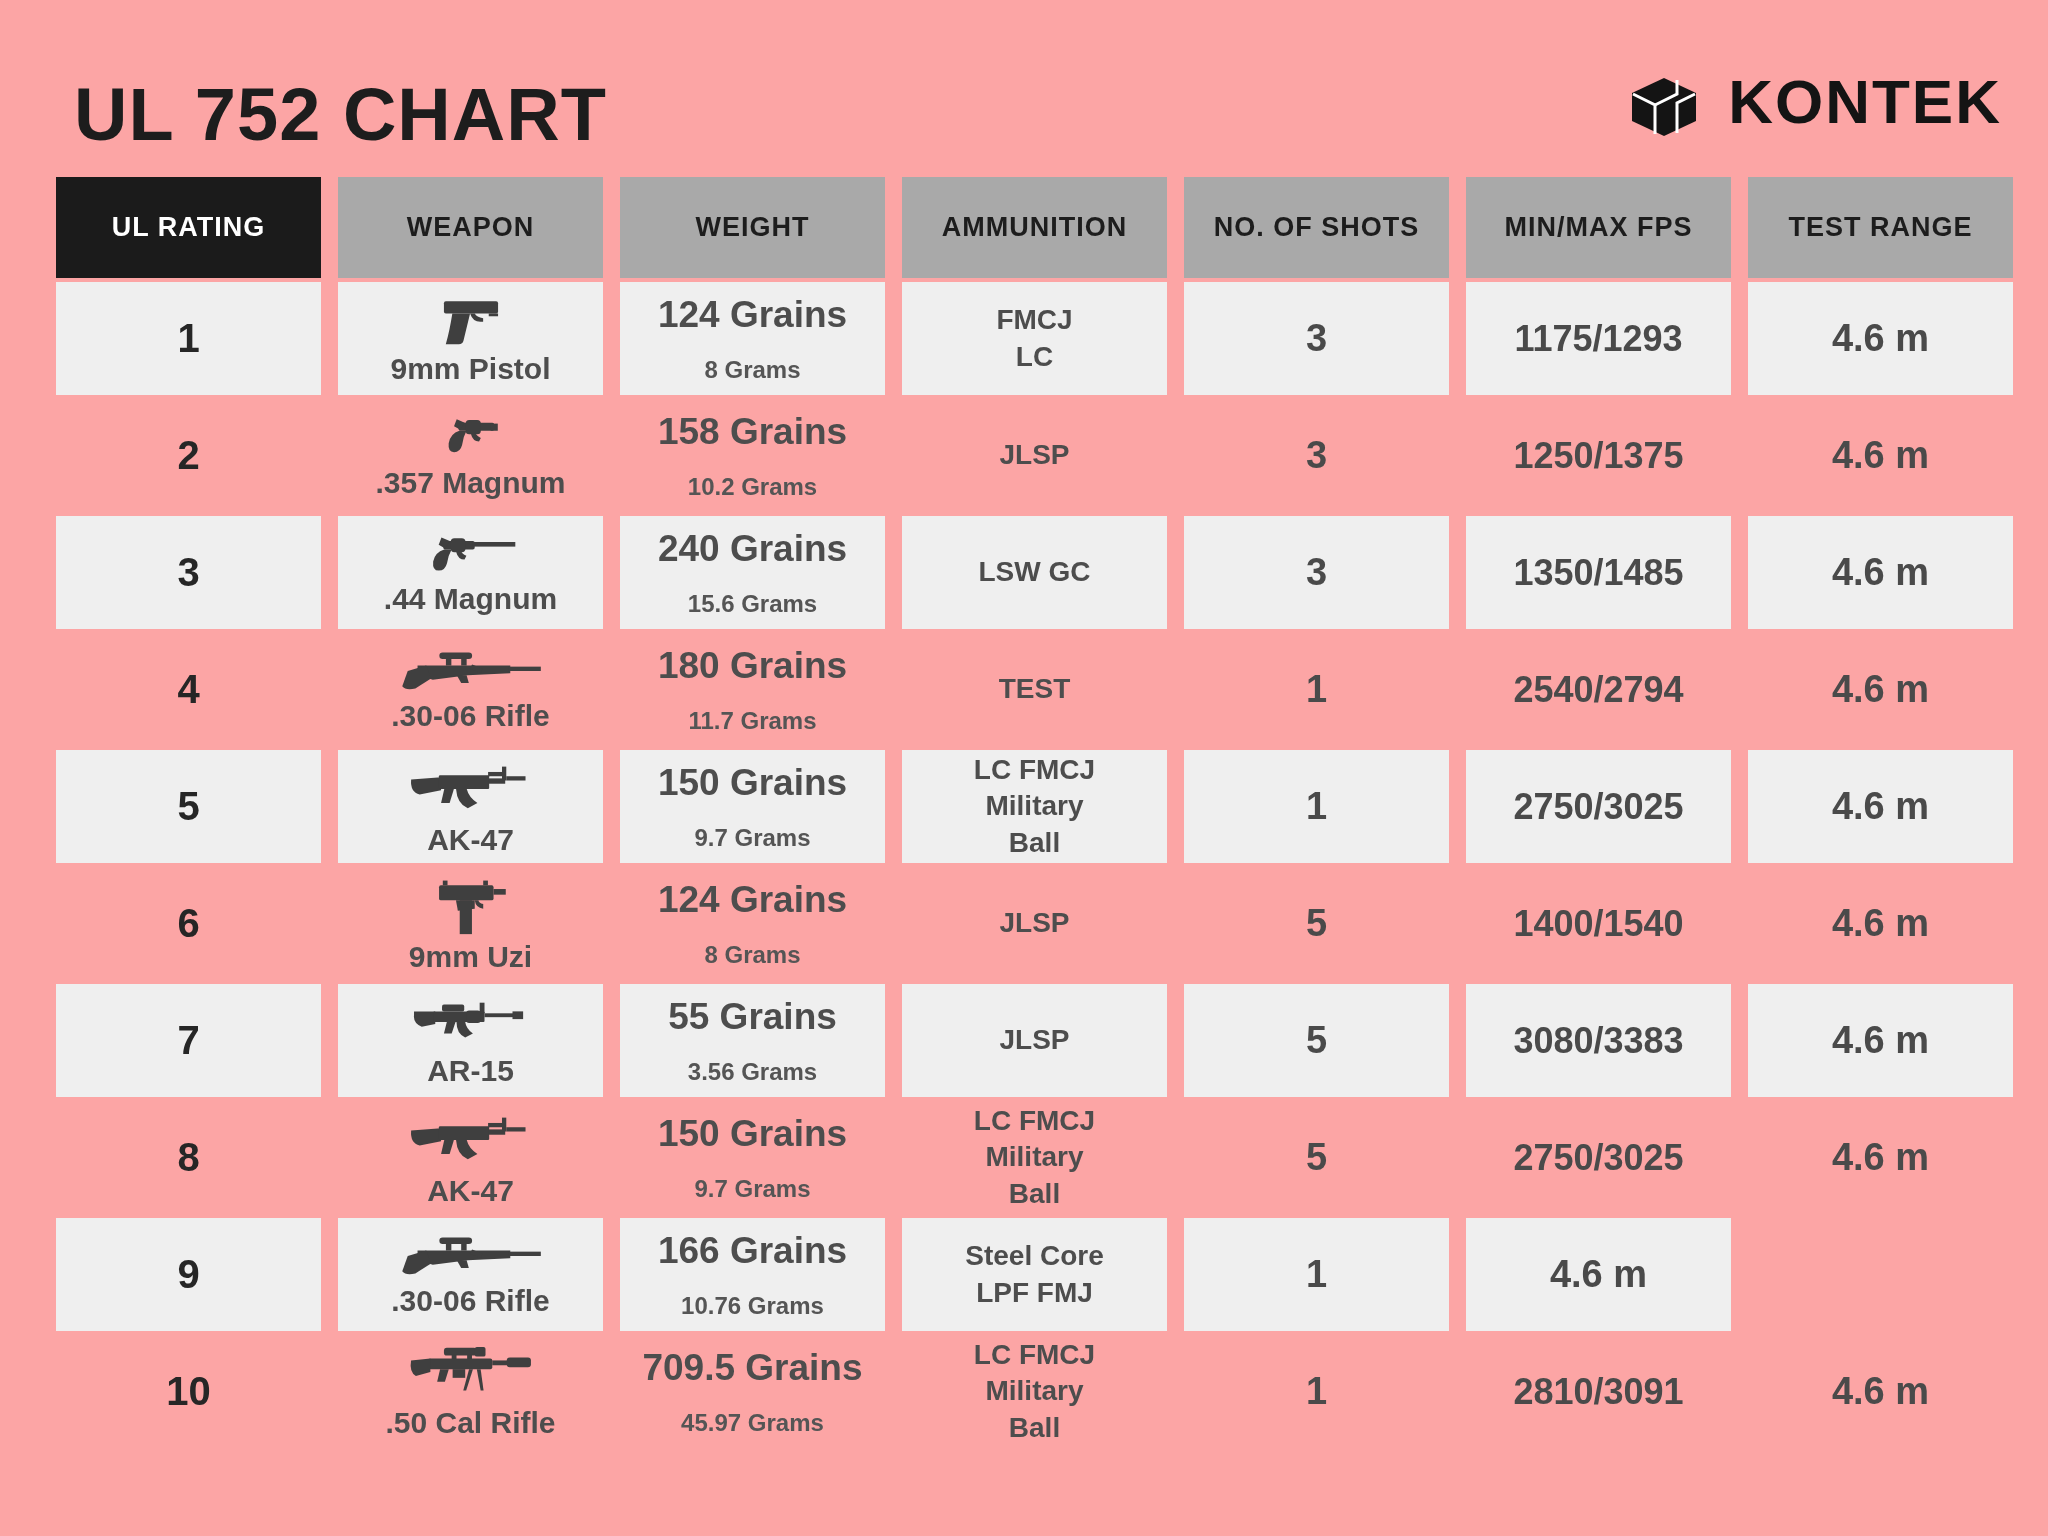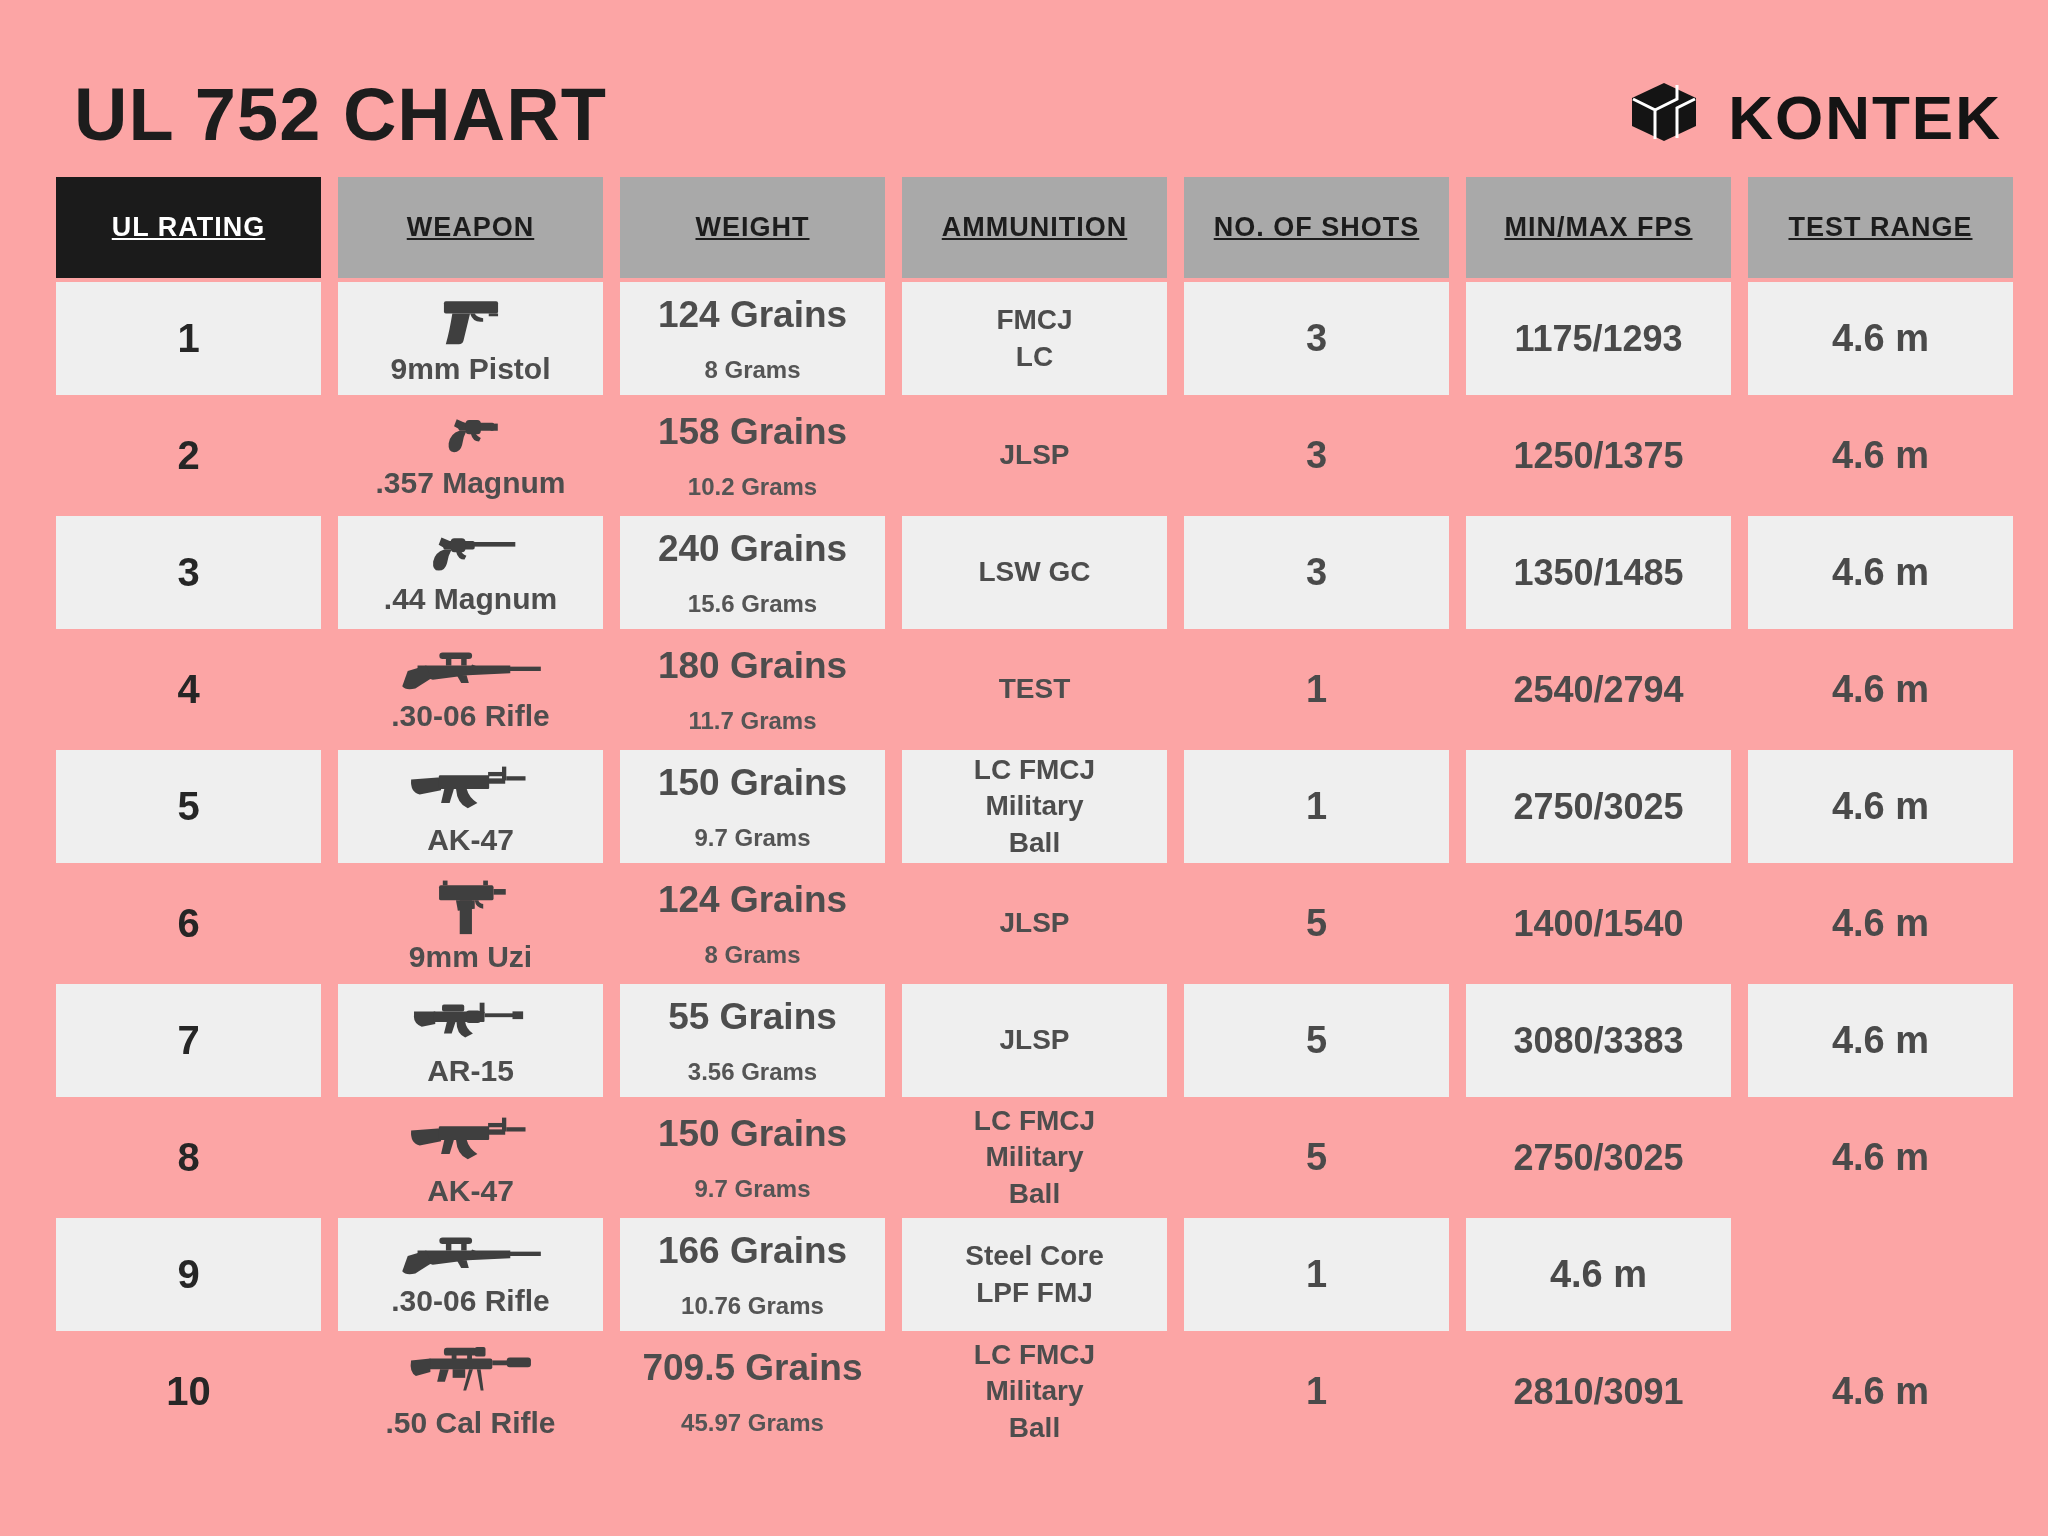--- a/index.html
+++ b/index.html
@@ -9,37 +9,37 @@
     background:#fca5a5;
     font-family:"Liberation Sans", sans-serif;
     overflow:hidden;
   }
   
   .page-title{
     position:absolute;left:74px;top:72px;margin:0;
     font-size:74px;font-weight:800;letter-spacing:1px;color:#1d1d1d;
   }
   .logo{
-    position:absolute;right:46px;top:82px;
-    display:flex;align-items:flex-start;gap:28px;
+    position:absolute;right:46px;top:66px;
+    display:flex;align-items:flex-end;gap:28px;
   }
   .logo-icon svg{display:block;}
   .logo-text{
     font-size:62px;font-weight:800;letter-spacing:2px;color:#141414;
   }
   
   .table{position:absolute;left:56px;top:177px;width:1957px;}
   .thead,.row{
     display:grid;grid-template-columns:repeat(7,1fr);column-gap:17px;
   }
   .thead{height:101px;margin-bottom:4px;}
   .th{
     display:flex;align-items:center;justify-content:center;
     background:#a9a9a9;color:#1d1d1d;
-    font-size:27px;font-weight:700;letter-spacing:1px;text-align:center;text-decoration:underline;
+    font-size:27px;font-weight:700;letter-spacing:1px;text-align:center;
   }
   .th.first{background:#1b1b1b;color:#ffffff;}
   .row{height:113px;margin-bottom:4px;}
   .cell{
     display:flex;flex-direction:column;align-items:center;justify-content:center;
     text-align:center;background:transparent;
   }
   .row.shaded .cell{background:#efefef;}
   .rating{font-size:40px;font-weight:700;color:#262626;}
   .weapon-icon{color:#3f3f3f;line-height:0;}

